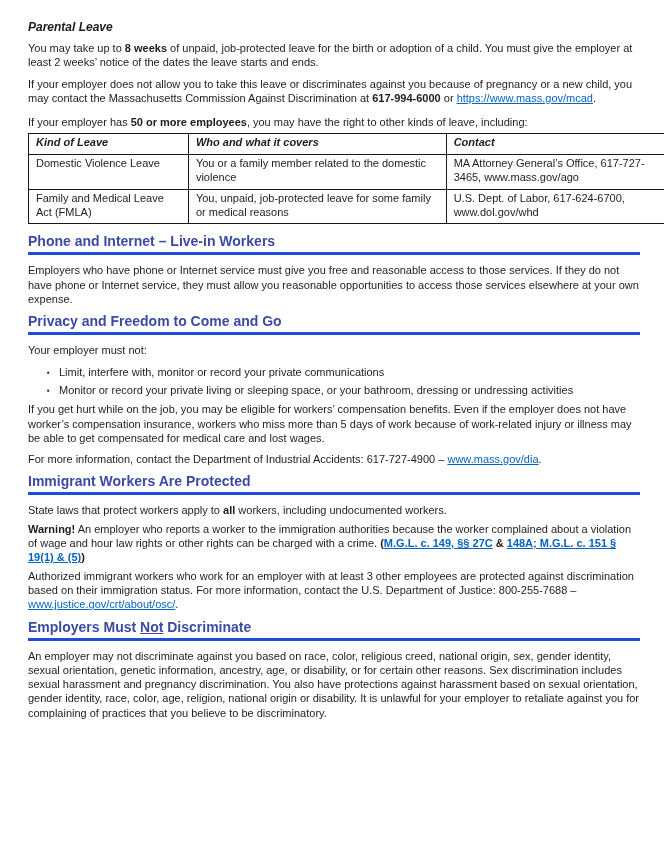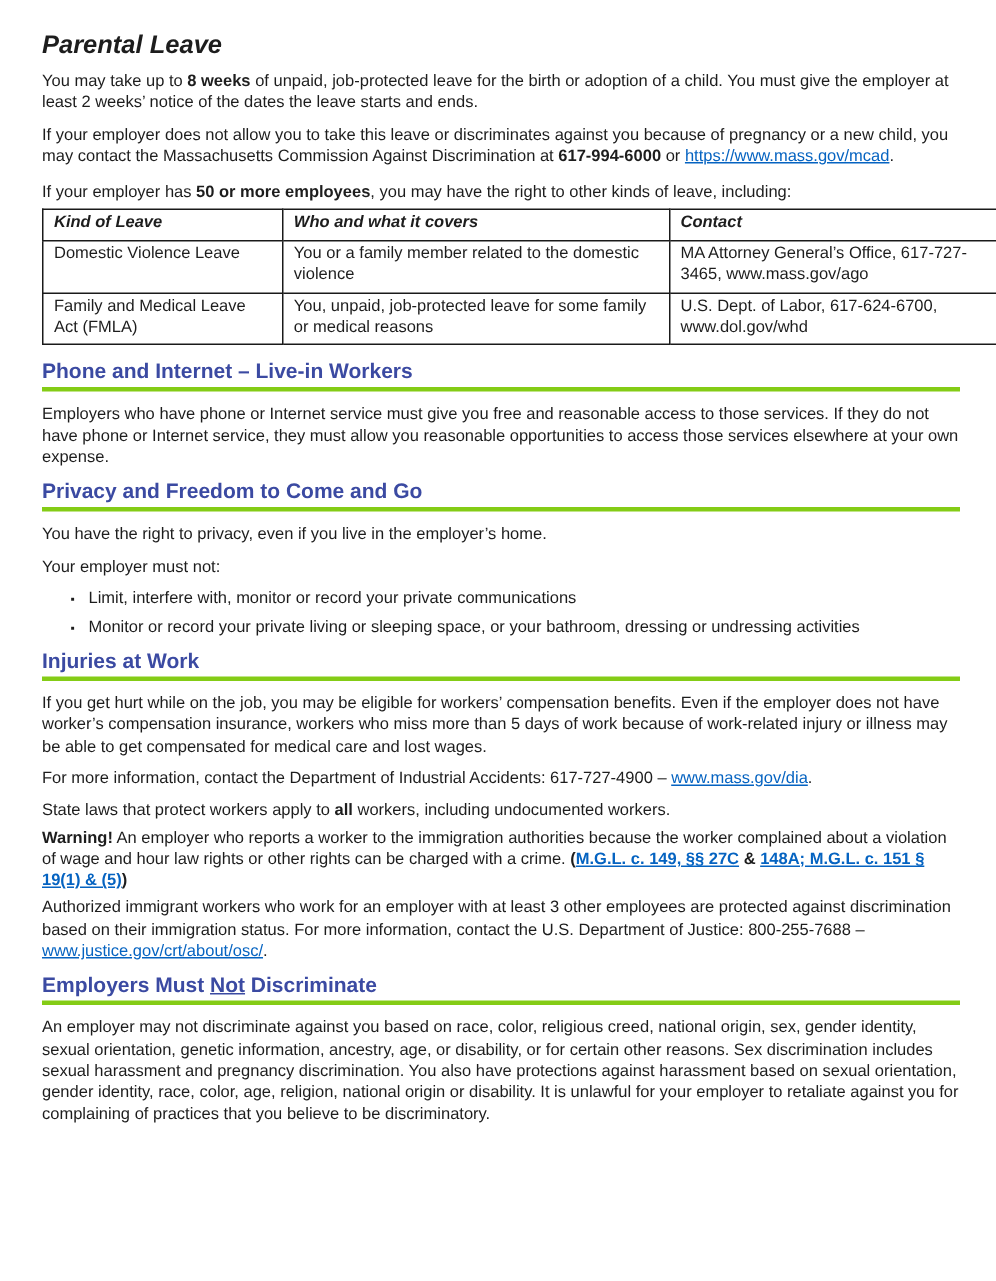--- a/index.html
+++ b/index.html
@@ -2,25 +2,25 @@
 <html><head>
 <meta charset="utf-8">
 <style>
   html,body { margin:0; padding:0; background:#ffffff; }
   body { font-family:"Liberation Sans", sans-serif; color:#1d1d1d; }
   .page {
     width:664px; min-height:854px; box-sizing:border-box;
     padding:20px 24px 10px 28px; background:#fff;
   }
   p { margin:0 0 7px 0; font-size:11px; line-height:14.3px; }
-  .sub-title { font-size:17px; font-weight:bold; font-style:italic; margin:0 0 7px 0; }
+  .sub-title { font-size:12px; font-weight:bold; font-style:italic; margin:0 0 7px 0; }
   .mt { margin-top:10px; margin-bottom:4px; }
   h2 {
     font-size:14px; line-height:16px; font-weight:bold; color:#3b4aa2;
-    margin:7px 0 8px 0; padding-bottom:3px; border-bottom:3px solid #84cc16;
+    margin:7px 0 8px 0; padding-bottom:3px; border-bottom:3px solid #1d4ed8;
   }
   table.leave {
     border-collapse:collapse; width:648px; margin:1px 0 9px 0;
     font-size:11px; line-height:13.8px;
   }
   table.leave th, table.leave td {
     border:1px solid #1a1a1a; padding:2px 7px 4px 7px;
     text-align:left; vertical-align:top;
   }
   table.leave th { font-weight:bold; font-style:italic; }
@@ -67,31 +67,30 @@
       <td>You, unpaid, job-protected leave for some family or medical reasons</td>
       <td>U.S. Dept. of Labor, 617-624-6700, www.dol.gov/whd</td>
     </tr>
   </tbody>
     </table>
 
   <h2>Phone and Internet – Live-in Workers</h2>
   <p>Employers who have phone or Internet service must give you free and reasonable access to those services. If they do not have phone or Internet service, they must allow you reasonable opportunities to access those services elsewhere at your own expense.</p>
 
   <h2>Privacy and Freedom to Come and Go</h2>
-  <p>You have the right to privacy, even if you live in the employer’s home.</p>
   <p>Your employer must not:</p>
   <ul class="bullets">
     <li>Limit, interfere with, monitor or record your private communications</li>
     <li>Monitor or record your private living or sleeping space, or your bathroom, dressing or undressing activities</li>
   </ul>
 
-  <h2>Injuries at Work</h2>
   <p>If you get hurt while on the job, you may be eligible for workers’ compensation benefits.  Even if the employer does not have worker’s compensation insurance, workers who miss more than 5 days of work because of work-related injury or illness may be able to get compensated for medical care and lost wages.</p>
   <p><span>For more information, contact the Department of Industrial Accidents: 617-727-4900 – </span><a class="lnk">www.mass.gov/dia</a><span>.</span></p>
 
+  <h2>Immigrant Workers Are Protected</h2>
   <p style="margin-bottom:4px"><span>State laws that protect workers apply to </span><span class="b">all</span><span> workers, including undocumented workers.</span></p>
   <p style="margin-bottom:4px"><span class="b i">Warning!</span><span> An employer who reports a worker to the immigration authorities because the worker complained about a violation of wage and hour law rights or other rights can be charged with a crime. </span><span class="b">(</span><a class="lnk b">M.G.L. c. 149, §§ 27C</a><span class="b"> &amp; </span><a class="lnk b">148A; M.G.L. c. 151 § 19(1) &amp; (5)</a><span class="b">)</span></p>
   <p><span>Authorized immigrant workers who work for an employer with at least 3 other employees are protected against discrimination based on their immigration status. For more information, contact the U.S. Department of Justice: 800-255-7688 – </span><a class="lnk">www.justice.gov/crt/about/osc/</a><span>.</span></p>
 
   <h2><span>Employers Must </span><span class="u">Not</span><span> Discriminate</span></h2>
   <p>An employer may not discriminate against you based on race, color, religious creed, national origin, sex, gender identity, sexual orientation, genetic information, ancestry, age, or disability, or for certain other reasons. Sex discrimination includes sexual harassment and pregnancy discrimination. You also have protections against harassment based on sexual orientation, gender identity, race, color, age, religion, national origin or disability. It is unlawful for your employer to retaliate against you for complaining of practices that you believe to be discriminatory.</p>
 
 </div>
 
 </body></html>

